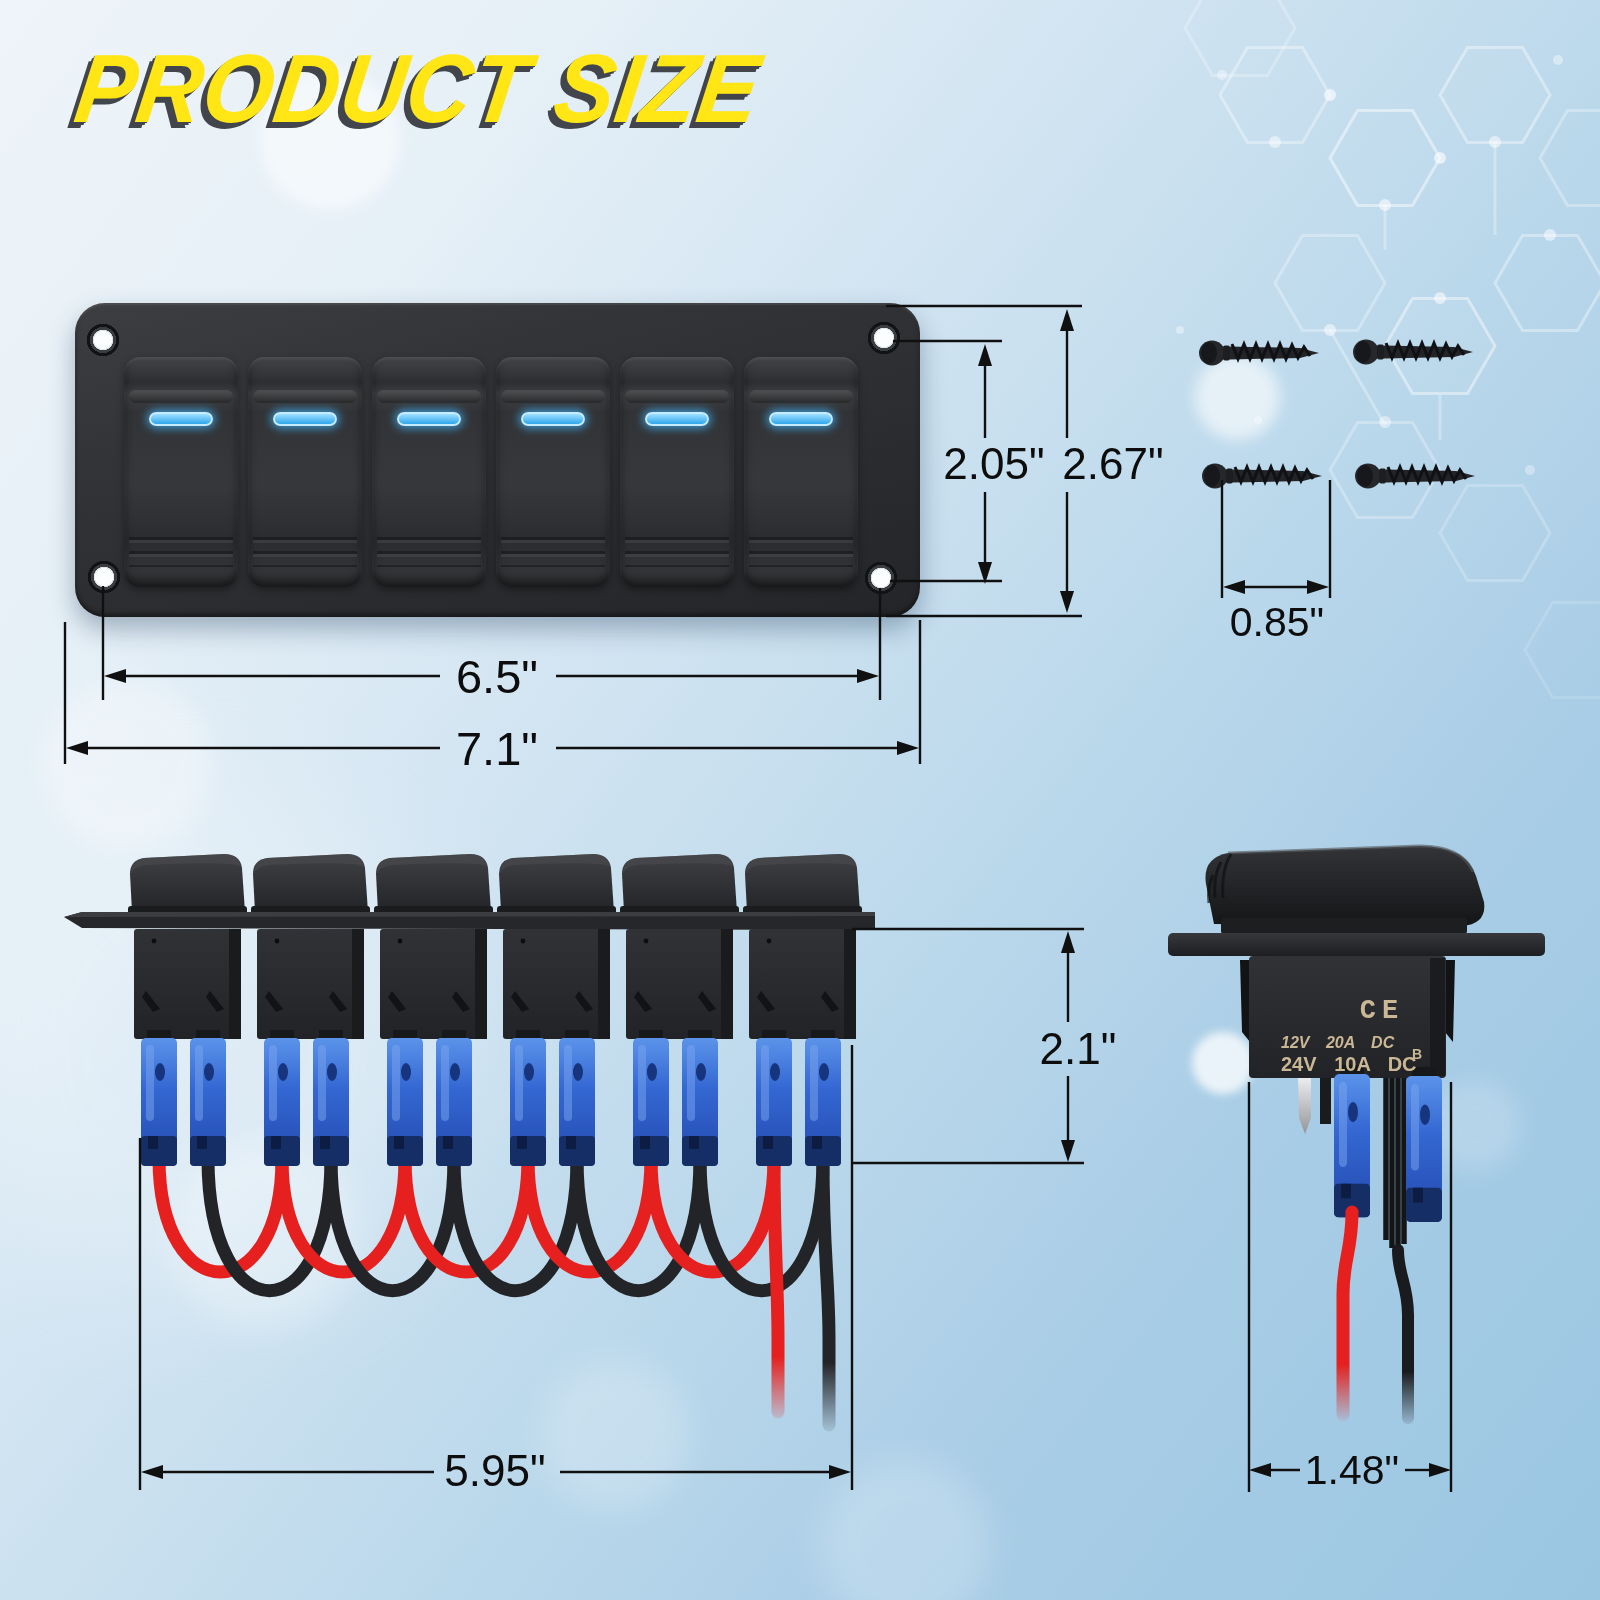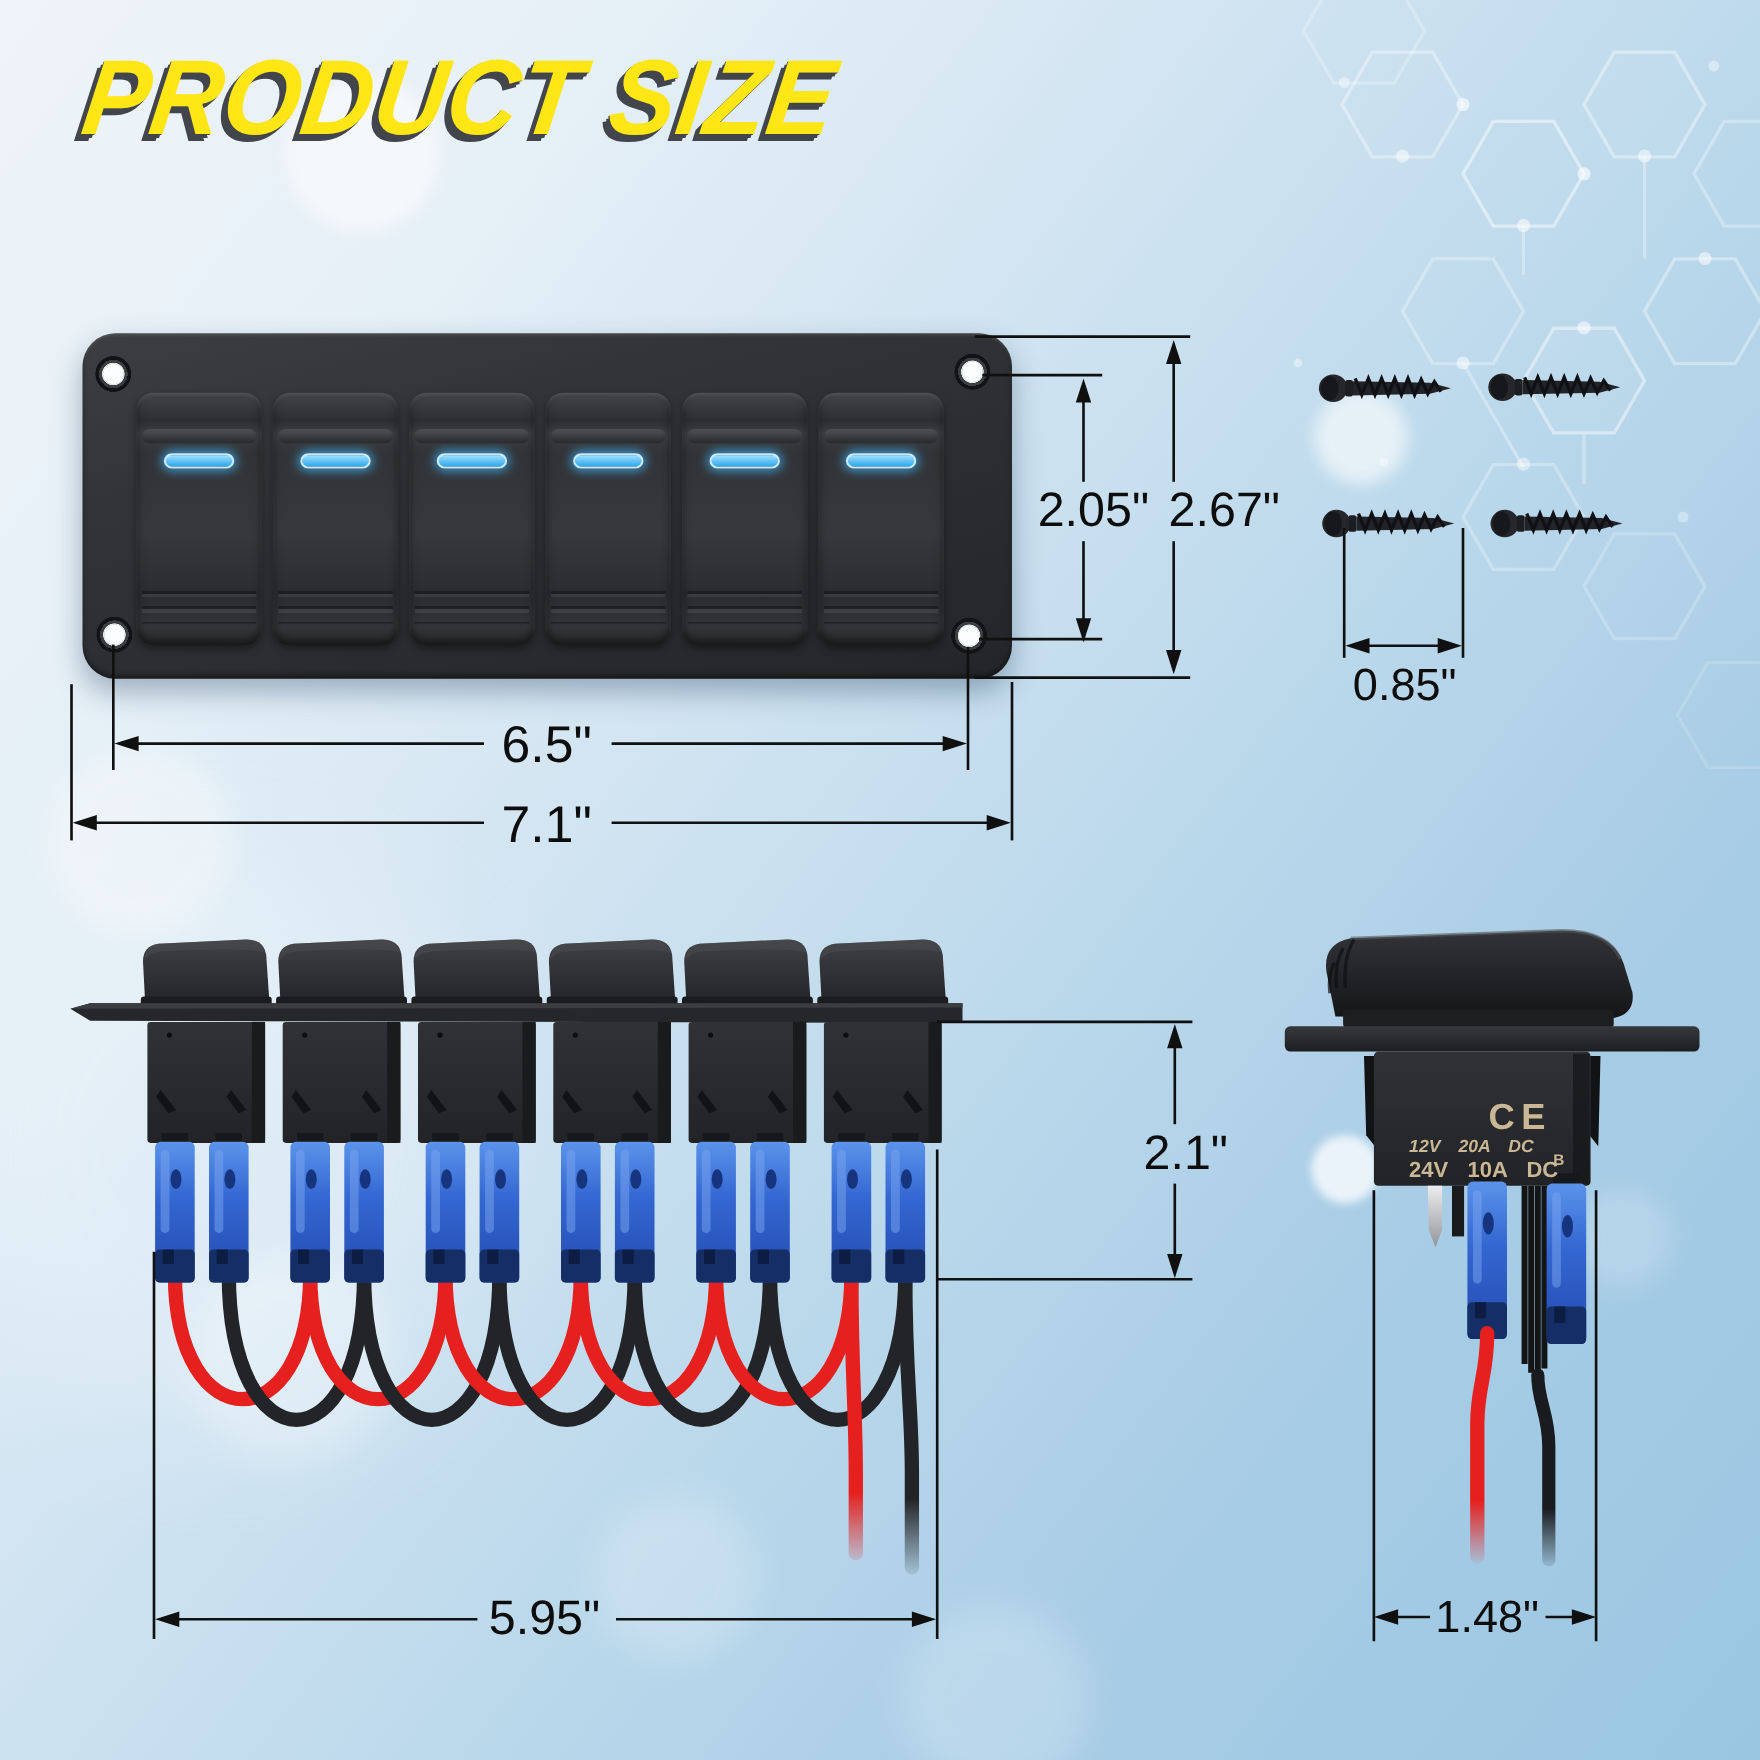--- a/index.html
+++ b/index.html
@@ -39,22 +39,22 @@
        border-radius:7px;border:2px solid #c4ebff;
        background:linear-gradient(180deg,#9fe0ff,#2ea7ec);
        box-shadow:0 0 10px 2px rgba(62,184,255,.8);}
   
   .dim{position:absolute;color:#0d0d0d;font-size:44px;line-height:1;
        white-space:nowrap;transform:translateX(-50%);}
   .dim.big{font-size:47px;}
   .dim.sm{font-size:41px;}
   
   .mark{position:absolute;color:#c9b795;font-weight:bold;white-space:nowrap;}
-  .mark.ce{left:1382px;top:996px;font-size:33px;letter-spacing:6px;
-           transform:translateX(-50%);}
+  .mark.ce{left:1382px;top:996px;font-size:27px;letter-spacing:6px;
+           transform:translateX(-50%);font-family:Liberation Mono, monospace;}
   .mark.r1{left:1281px;top:1034px;font-size:16px;word-spacing:12px;font-style:italic;}
   .mark.r2{left:1281px;top:1053px;font-size:20px;word-spacing:12px;text-align:right;}
   .mark.b{left:1412px;top:1046px;font-size:14px;}
 </style>
 </head>
 <body>
 
 <div class="stage">
 
   <div class="bg"></div>

